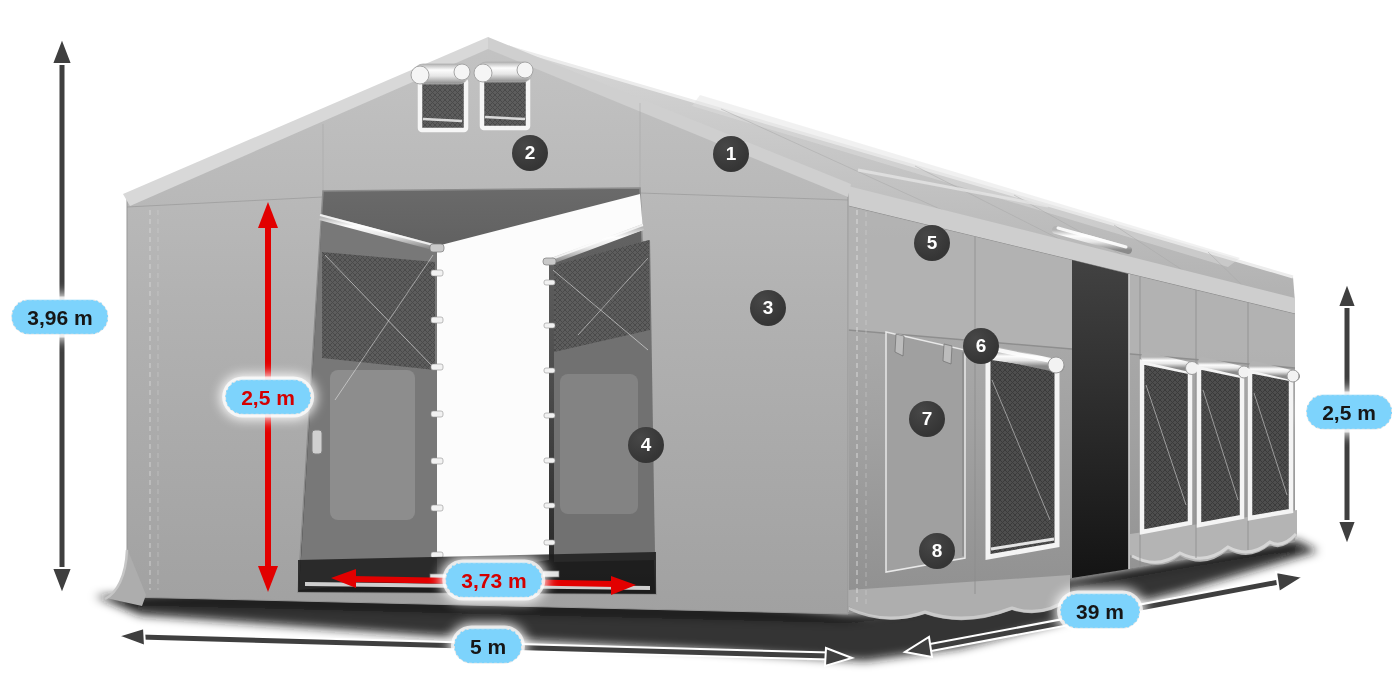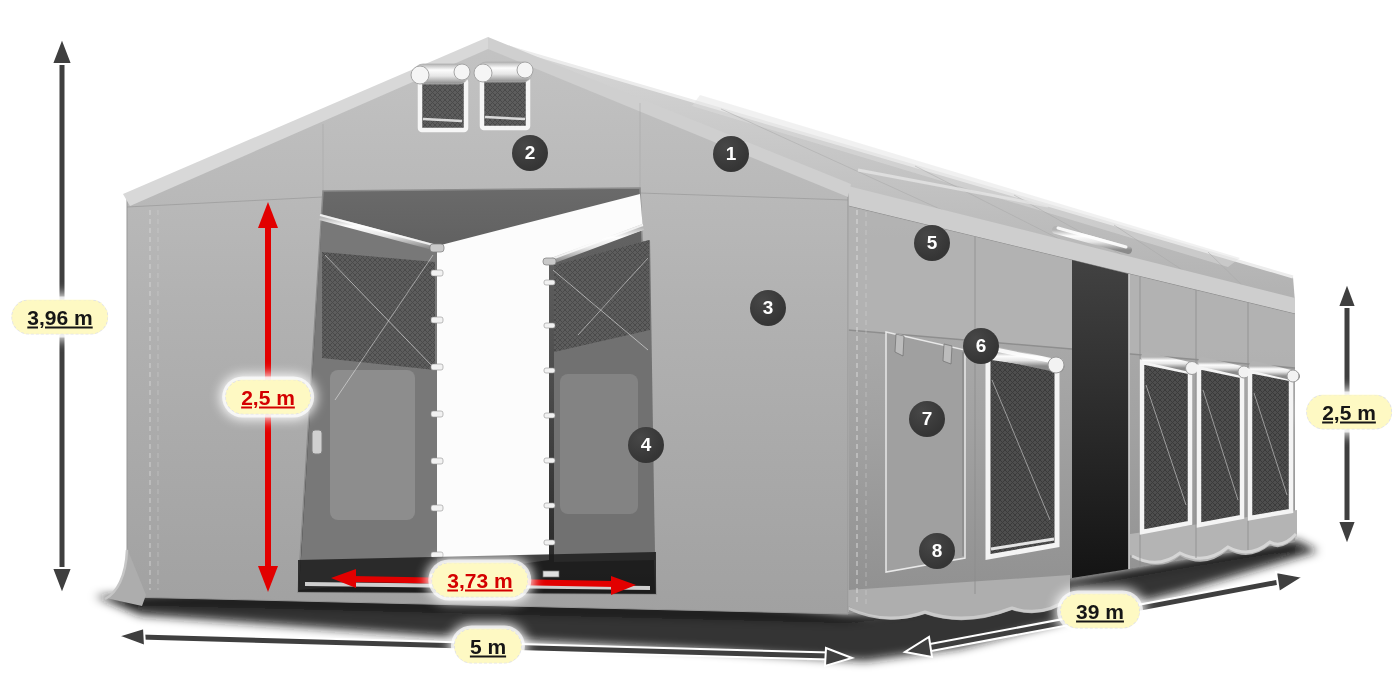--- a/index.html
+++ b/index.html
@@ -13,25 +13,24 @@
   }
   html,body{margin:0;padding:0;background:var(--bg);}
   #stage{
     position:relative;width:1400px;height:700px;overflow:hidden;
     background:var(--bg);
     font-family:"Liberation Sans","DejaVu Sans",sans-serif;
   }
   #stage svg{position:absolute;left:0;top:0;}
   .dim-label{
     position:absolute;transform:translate(-50%,-50%);
-    background:#fef9c3;border:1px dashed #e3e3e3;border-radius:20px;
+    background:#7dd3fc;border:1px dashed #e3e3e3;border-radius:20px;
     padding:6px 15px;font-size:21px;font-weight:bold;line-height:1;
     color:var(--label-dark);white-space:nowrap;z-index:3;
     box-shadow:0 0 0 3px rgba(255,255,255,.7),0 0 12px 5px rgba(255,255,255,.95);
-    text-decoration:underline;
   }
   .dim-label.red{color:var(--label-red);}
   .hotspot{
     position:absolute;transform:translate(-50%,-50%);
     width:36px;height:36px;border-radius:50%;
     background:radial-gradient(circle at 35% 30%, #474747, var(--badge-bg) 70%);
     color:var(--badge-fg);font-size:19px;font-weight:bold;
     display:flex;align-items:center;justify-content:center;
     z-index:4;cursor:pointer;
   }
@@ -295,21 +294,21 @@
   </g>
   <g>
     <line x1="352" y1="579" x2="615" y2="584" stroke="var(--arrow-red)" stroke-width="6"></line>
     <path d="M331,578 L356,569 L356,588 Z" fill="var(--arrow-red)"></path>
     <path d="M636,585 L611,576 L611,595 Z" fill="var(--arrow-red)"></path>
   </g>
 </svg>
 
 <div class="dim-label" style="left:60px;top:317px">3,96 m</div>
 <div class="dim-label red" style="left:268px;top:397px">2,5 m</div>
-<div class="dim-label red" style="left:480px;top:580px">3,73 m</div>
+<div class="dim-label red" style="left:494px;top:580px">3,73 m</div>
 <div class="dim-label" style="left:488px;top:646px">5 m</div>
 <div class="dim-label" style="left:1100px;top:611px">39 m</div>
 <div class="dim-label" style="left:1349px;top:412px">2,5 m</div>
 
 <div class="hotspot" style="left:731px;top:154px">1</div>
 <div class="hotspot" style="left:530px;top:153px">2</div>
 <div class="hotspot" style="left:768px;top:308px">3</div>
 <div class="hotspot" style="left:646px;top:445px">4</div>
 <div class="hotspot" style="left:932px;top:243px">5</div>
 <div class="hotspot" style="left:981px;top:346px">6</div>

